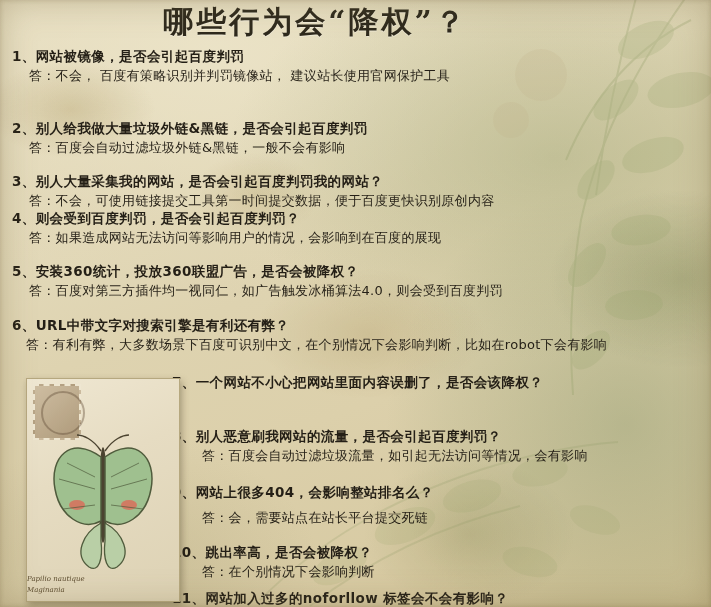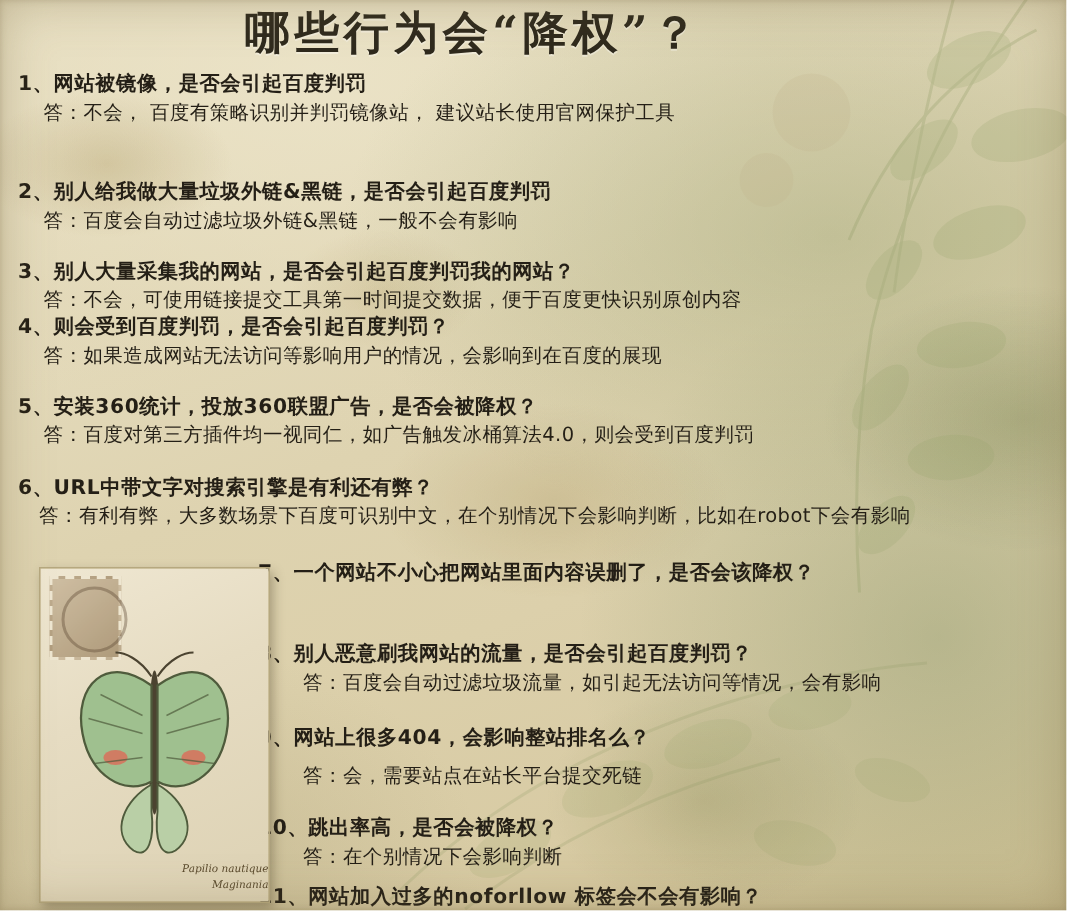--- a/index.html
+++ b/index.html
@@ -117,21 +117,21 @@
     height: 40px;
     border: 2px solid rgba(90,70,50,0.55);
     border-radius: 50%;
     opacity: 0.7;
   }
   .specimen .caption {
     position: absolute;
     left: 0;
     bottom: 6px;
     width: 100%;
-    text-align: right;
+    text-align: left;
     font-family: "DejaVu Serif", serif;
     font-size: 7px;
     font-style: italic;
     color: #5b4b2e;
     line-height: 1.5;
   }
   .specimen svg { position: absolute; left: 10px; top: 38px; }
 </style>
 </head>
 <body>

